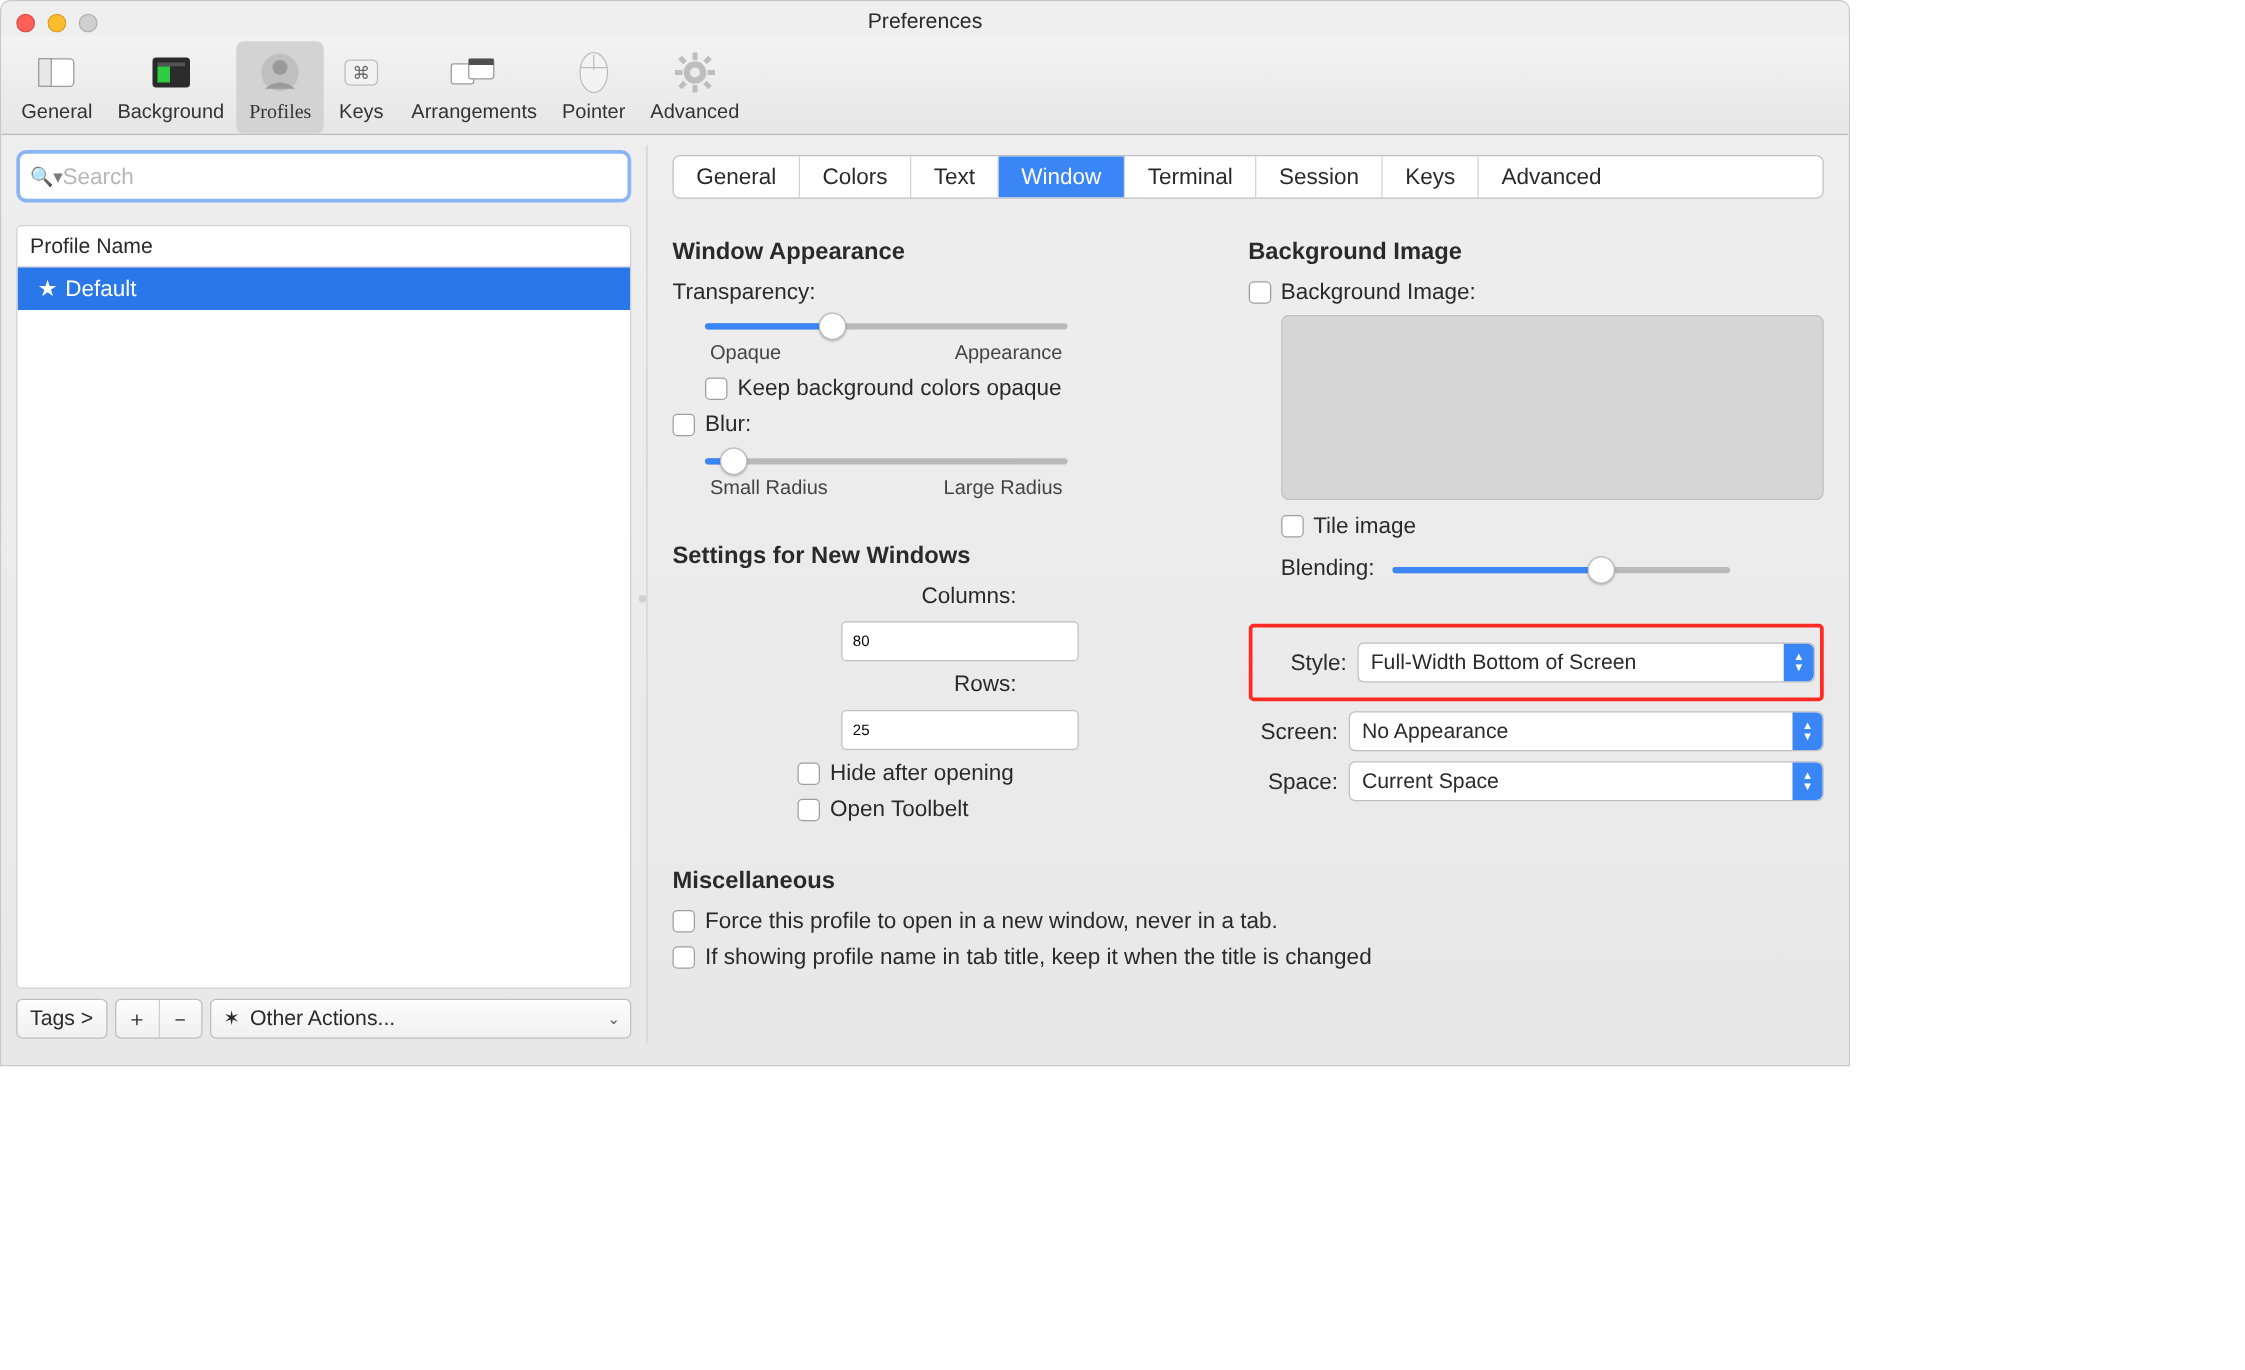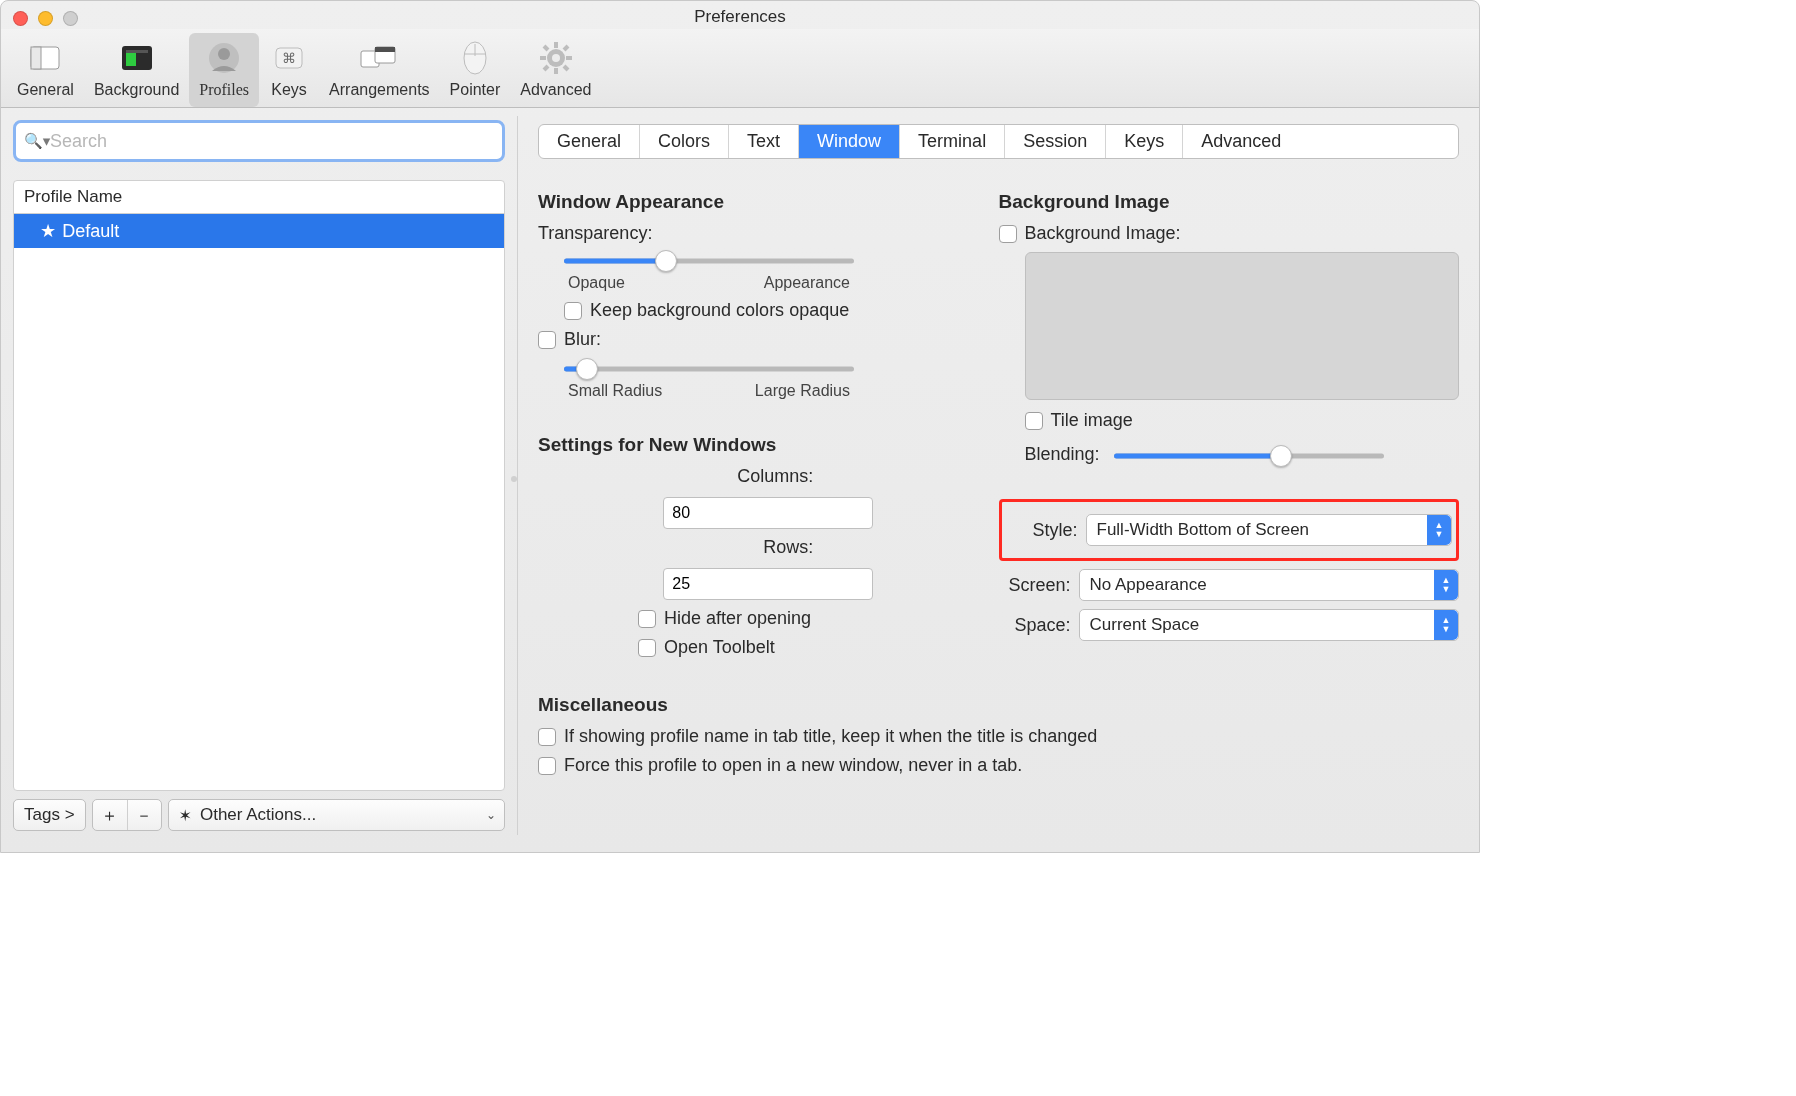--- a/index.html
+++ b/index.html
@@ -59,21 +59,21 @@
     position:relative;
     border:3px solid #89b5f3; border-radius:8px; background:#fff;
     height:42px; display:flex; align-items:center; padding-left:32px;
   }
   .search-wrap .mag{ position:absolute; left:8px; top:50%; transform:translateY(-50%); color:#7a7a7a; font-size:15px;}
   .search-input{ border:none; outline:none; width:100%; height:100%; font-size:18px; background:transparent;}
   .search-input::placeholder{ color:#b7b7b7; }
 
   .profile-list { margin-top:18px; flex:1; background:#fff; border:1px solid var(--mac-border-light); border-radius:4px; overflow:hidden;}
   .profile-header { padding:6px 10px; border-bottom:1px solid var(--mac-border-light); font-size:17px;}
-  .profile-row { padding:6px 26px; font-size:18px; }
+  .profile-row { padding:6px 16px; font-size:18px; }
   .profile-row.selected { background:#2a77ea; color:#fff; }
   .profile-row .star{ margin-right:6px; }
 
   .left-bottom { display:flex; gap:6px; margin-top:8px;}
   .btn, .seg, .dropdown {
     height:32px; background:linear-gradient(to bottom,#fdfdfd,#f0f0f0);
     border:1px solid #bfbfbf; border-radius:5px; display:flex; align-items:center; justify-content:center;
     font-size:17px; padding:0 10px;
   }
   .seg { padding:0; }
@@ -96,21 +96,21 @@
   .sub-row { display:flex; justify-content:space-between; font-size:16px; color:#444; padding:0 4px;}
 
   .slider { position:relative; width:290px; height:22px; margin:6px 0 2px 0;}
   .slider .track { position:absolute; top:50%; left:0; right:0; height:5px; transform:translateY(-50%); background:#b9b9b9; border-radius:3px;}
   .slider .fill { position:absolute; top:50%; left:0; height:5px; transform:translateY(-50%); background:#3a86f7; border-radius:3px;}
   .slider .knob { position:absolute; top:50%; width:22px; height:22px; transform:translate(-50%,-50%); background:#fff; border:1px solid #bbb; border-radius:50%; box-shadow:0 1px 2px rgba(0,0,0,.25);}
 
   .checkbox-row{ display:flex; align-items:center; gap:8px; margin:8px 0; font-size:18px; }
   .checkbox{ width:18px; height:18px; border:1px solid #9e9e9e; border-radius:4px; background:#fff; flex:0 0 auto;}
 
-  .text-input{ height:32px; width:210px; border:1px solid #bfbfbf; border-radius:4px; background:#fff; padding:0 8px; font-size:16px;}
+  .text-input{ height:32px; width:190px; border:1px solid #bfbfbf; border-radius:4px; background:#fff; padding:0 8px; font-size:12px;}
   .kv-row{ display:flex; align-items:center; gap:10px; margin:8px 0;flex-direction:column;}
   .kv-row .k{ width:90px; text-align:right; }
 
   .img-well{ width:100%; height:148px; background:#d6d6d6; border:1px solid #bfbfbf; border-radius:6px; margin:6px 0 10px 0;}
 
   .select {
     position:relative; height:32px; border:1px solid #bfbfbf; border-radius:5px; background:#fff;
     display:flex; align-items:center; padding:0 30px 0 10px; font-size:17px; min-width:0;
   }
   .select .stepper{
@@ -378,22 +378,22 @@
                   <span>▼</span>
                 </div>
             </div>
           </div>
         </div>
       </div>
 
       <h3 class="section" style="margin-top:28px">Miscellaneous</h3>
       <div class="checkbox-row">
         <div class="checkbox"></div>
-        <span>If showing profile name in tab title, keep it when the title is changed</span>
+        <span>Force this profile to open in a new window, never in a tab.</span>
       </div>
       <div class="checkbox-row">
         <div class="checkbox"></div>
-        <span>Force this profile to open in a new window, never in a tab.</span>
+        <span>If showing profile name in tab title, keep it when the title is changed</span>
       </div>
 
     </div>
   </div>
 </div>
 
 </body></html>

